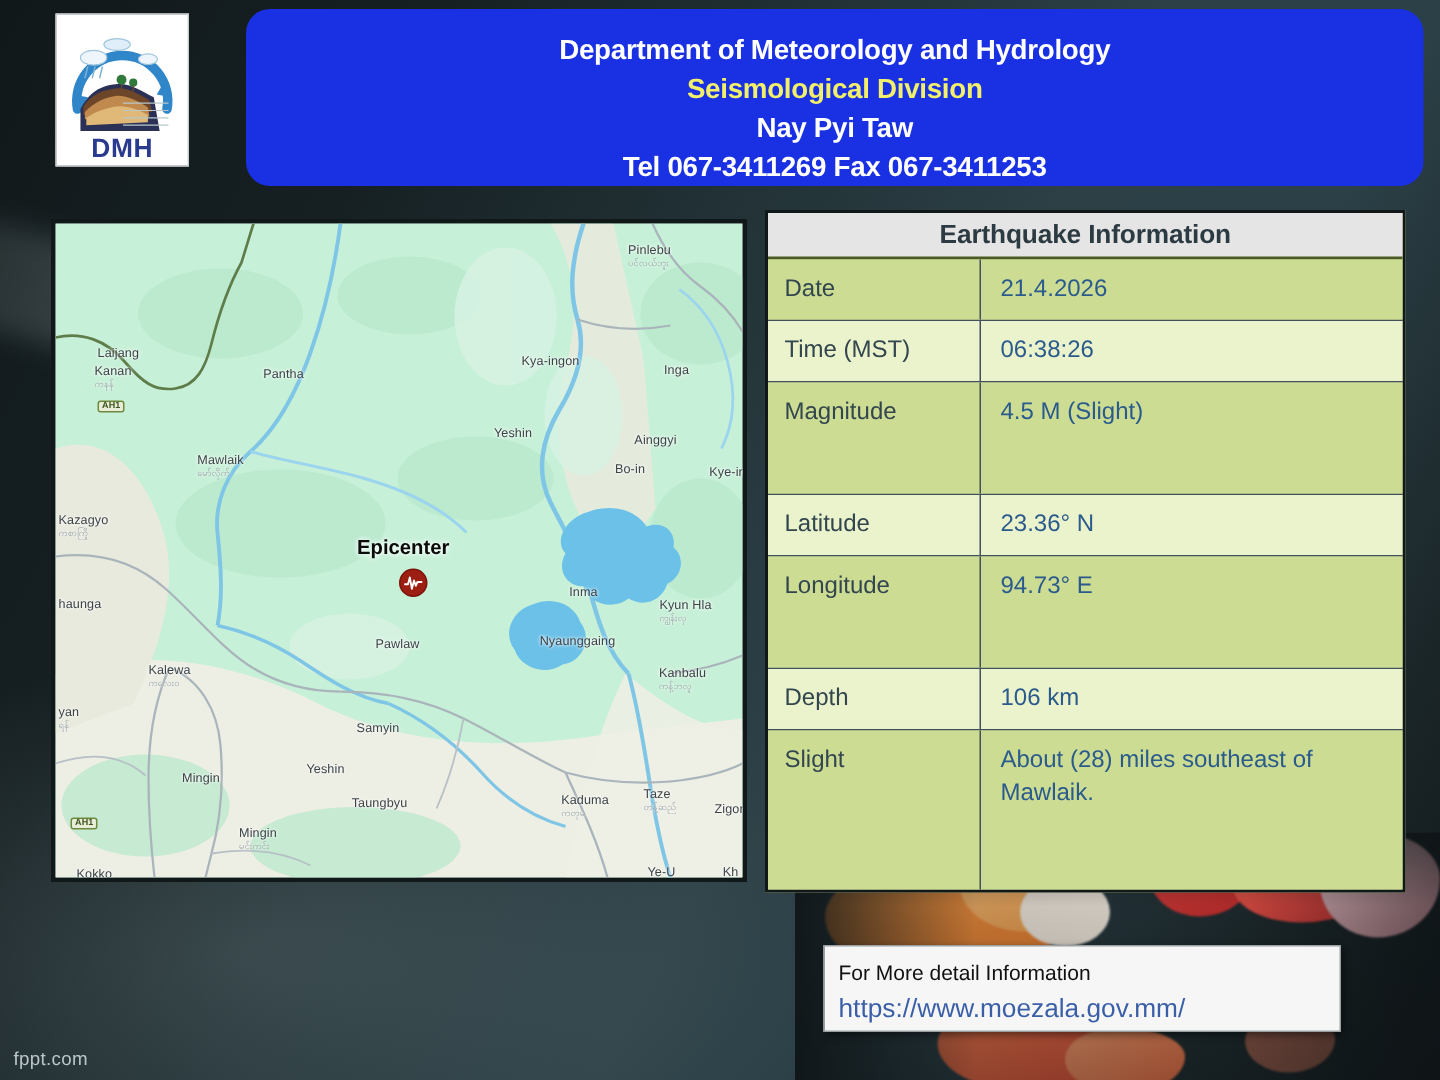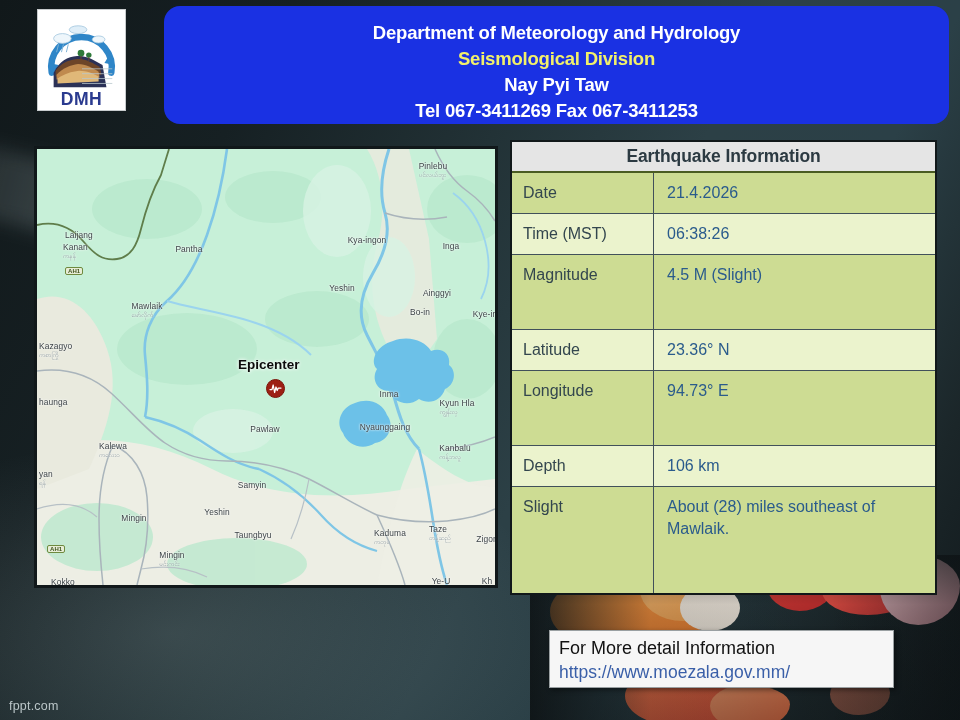--- a/index.html
+++ b/index.html
@@ -198,21 +198,21 @@
     position: absolute;
     left: 549px; top: 630px;
     width: 345px; height: 58px;
     background: #f6f6f6;
     border: 1px solid #9aa0a2;
     box-shadow: 2px 2px 5px rgba(0,0,0,0.45);
     padding: 5px 7px 0 9px;
   }
   #link-box .l1 {
     font-family: "Liberation Sans", sans-serif;
-    font-size: 18px;
+    font-size: 14px;
     color: #111111;
     line-height: 24px;
     white-space: nowrap;
   }
   #link-box .l2 {
     font-family: "Liberation Sans", sans-serif;
     font-size: 17.5px;
     color: #3a5fa8;
     line-height: 24px;
     white-space: nowrap;

